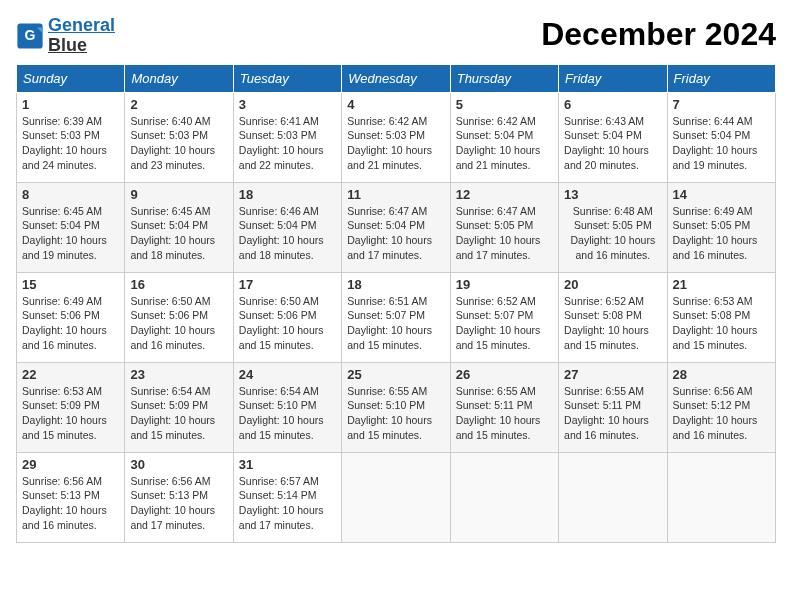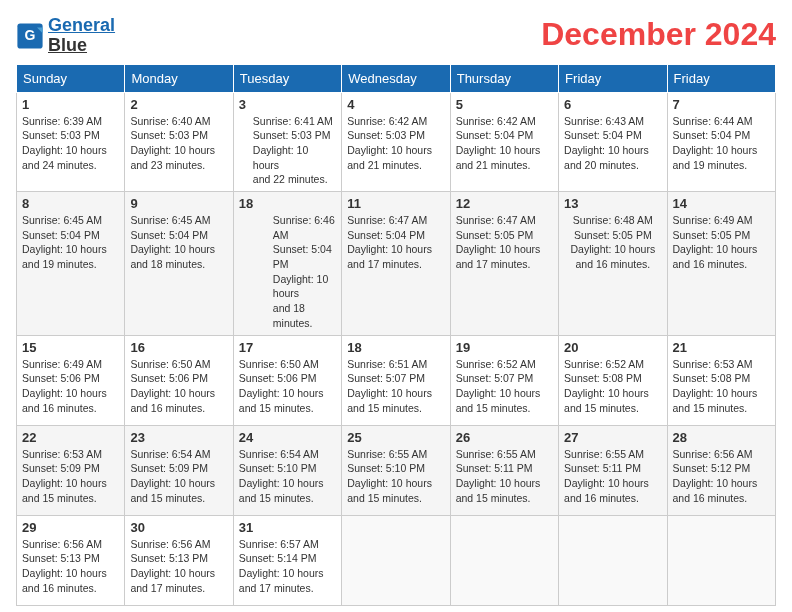--- a/index.html
+++ b/index.html
@@ -34,39 +34,40 @@
       width: 28px;
       height: 28px;
       margin-right: 4px;
     }
     .title-area {
       text-align: right;
     }
     .month-title {
       font-size: 32px;
       font-weight: bold;
-      color: #ef4444;
+      color: #000000;
     }
     .location {
       font-size: 14px;
       color: #555;
     }
     .calendar {
       width: 100%;
       border-collapse: collapse;
       font-size: 11px;
     }
     .calendar th {
       background-color: #1a6ab1;
       color: #fff;
       text-align: left;
       padding: 6px 6px;
       font-size: 13px;
       font-weight: normal;
       border: 1px solid #fff;
+      font-style: italic;
     }
     .calendar td {
       border: 1px solid #ccc;
       vertical-align: top;
       padding: 4px 5px;
       height: 90px;
       width: 107px;
       background: #fff;
     }
     .calendar tr:nth-child(even) td {
@@ -133,21 +134,21 @@
         </td>
         <td>
           <span class="day-num">2</span>
           <div class="day-info" style="white-space: pre-line;">Sunrise: 6:40 AM
 Sunset: 5:03 PM
 Daylight: 10 hours
 and 23 minutes.</div>
         </td>
         <td>
           <span class="day-num">3</span>
-          <div class="day-info" style="white-space: pre-line; margin-left: 14px;">Sunrise: 6:41 AM
+          <div class="day-info" style="white-space: pre-line;">Sunrise: 6:41 AM
 Sunset: 5:03 PM
 Daylight: 10 hours
 and 22 minutes.</div>
         </td>
         <td>
           <span class="day-num">4</span>
           <div class="day-info" style="white-space: pre-line;">Sunrise: 6:42 AM
 Sunset: 5:03 PM
 Daylight: 10 hours
 and 21 minutes.</div>
@@ -184,21 +185,21 @@
         </td>
         <td>
           <span class="day-num">9</span>
           <div class="day-info" style="white-space: pre-line;">Sunrise: 6:45 AM
 Sunset: 5:04 PM
 Daylight: 10 hours
 and 18 minutes.</div>
         </td>
         <td>
           <span class="day-num">18</span>
-          <div class="day-info" style="white-space: pre-line; margin-left: 34px;">Sunrise: 6:46 AM
+          <div class="day-info" style="white-space: pre-line;">Sunrise: 6:46 AM
 Sunset: 5:04 PM
 Daylight: 10 hours
 and 18 minutes.</div>
         </td>
         <td>
           <span class="day-num">11</span>
           <div class="day-info" style="white-space: pre-line;">Sunrise: 6:47 AM
 Sunset: 5:04 PM
 Daylight: 10 hours
 and 17 minutes.</div>

